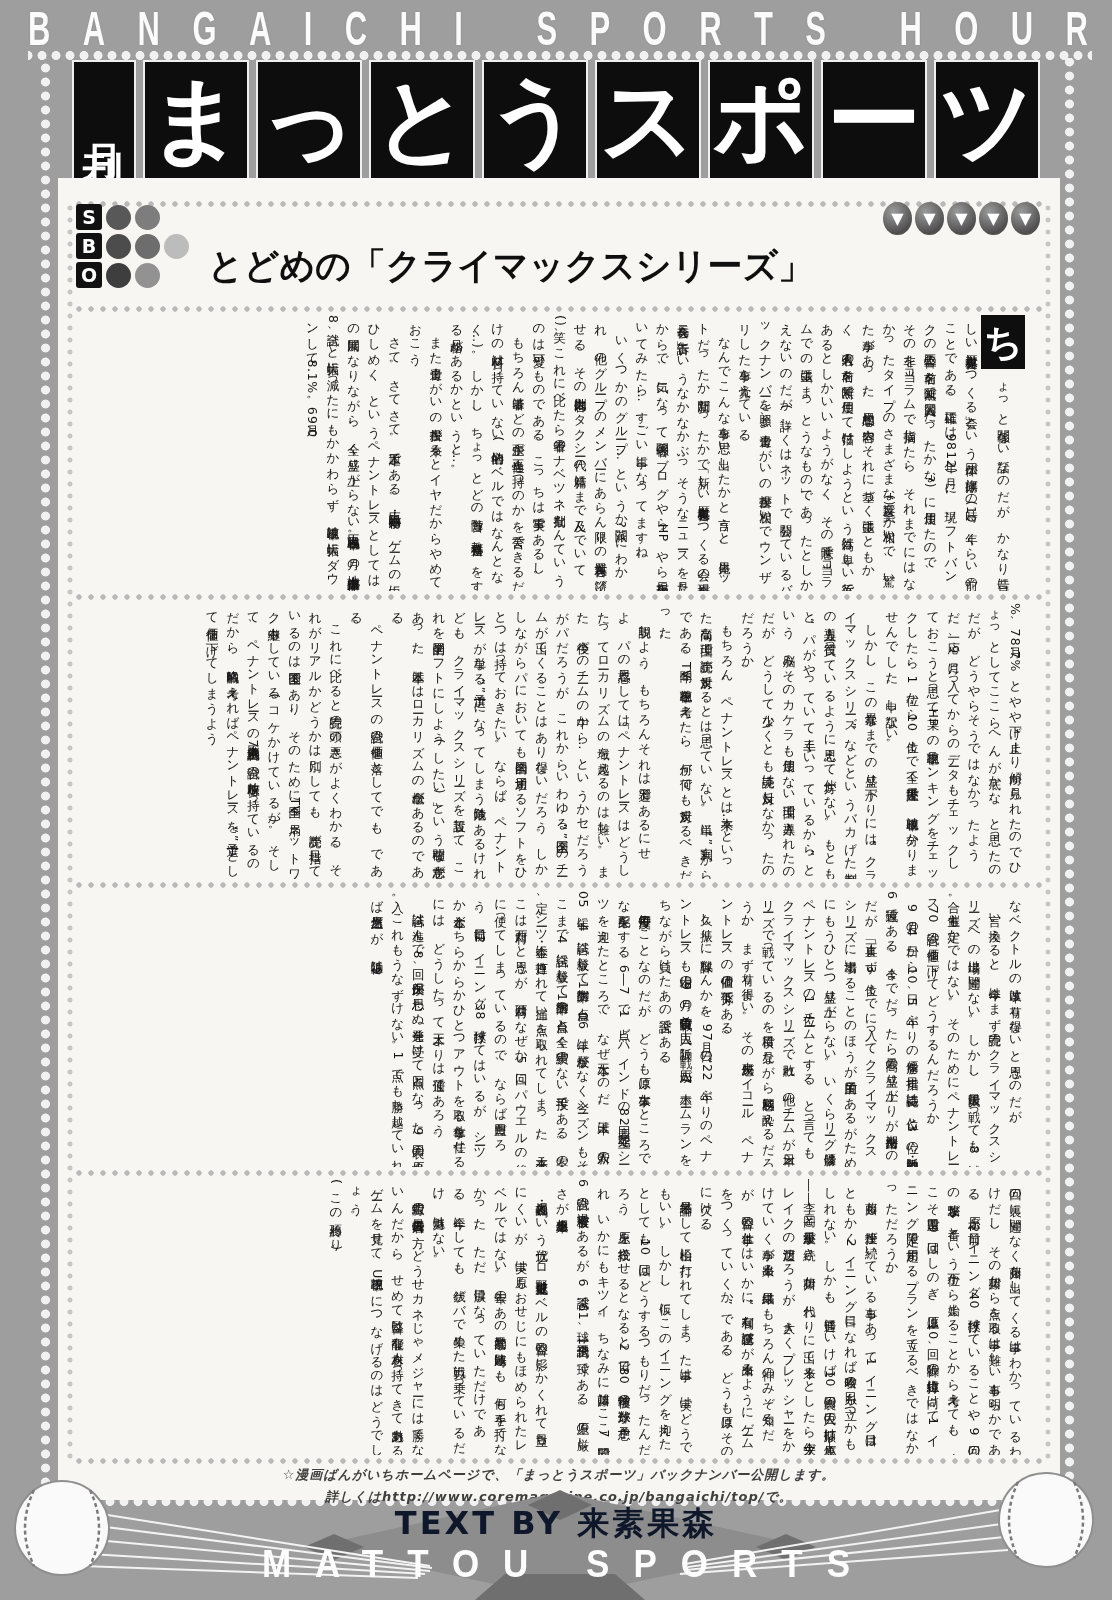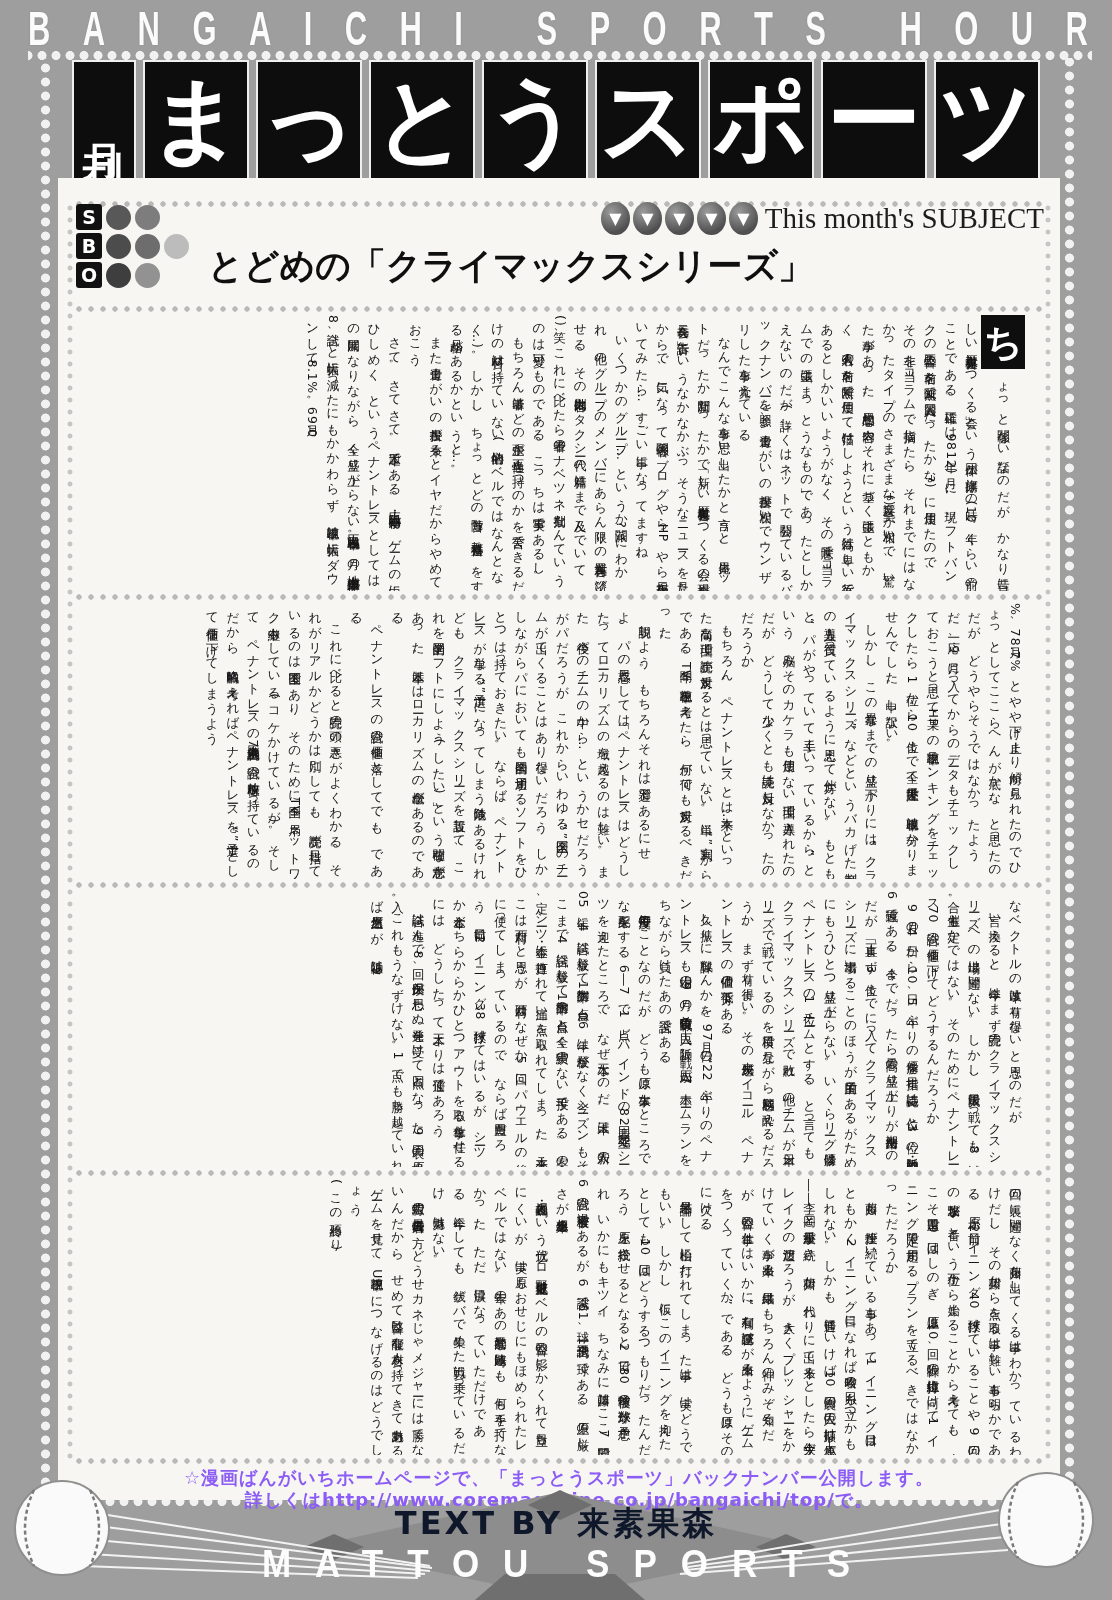--- a/index.html
+++ b/index.html
@@ -52,22 +52,22 @@
   .headline{position:absolute;top:64px;left:150px;font-size:36px;font-weight:900;
           letter-spacing:0;transform:scaleX(.97);transform-origin:left;color:#0f0f0f;}
   
   .band{position:absolute;left:16px;width:972px;height:276px;overflow:hidden;
         writing-mode:vertical-rl;text-orientation:mixed;font-size:12.5px;line-height:20.6px;
         letter-spacing:0.6px;white-space:pre-line;color:#161616;}
   .dropcap{display:inline-block;width:44px;height:54px;background:#0e0e0e;color:#fff;
         writing-mode:horizontal-tb;text-align:center;line-height:54px;font-size:38px;
         font-weight:bold;margin-bottom:6px;letter-spacing:0;}
   
-  .note{position:absolute;left:0;right:0;text-align:center;font-weight:bold;font-size:18px;
-        letter-spacing:1px;color:#8b5cf6;}
+  .note{position:absolute;left:0;right:0;text-align:center;font-weight:bold;font-size:13px;
+        letter-spacing:1px;color:#404040;font-style:italic;}
   
   .credit{position:absolute;top:1502px;left:0;width:100%;text-align:center;font-size:32px;
         font-weight:900;letter-spacing:3px;color:#0f172a;z-index:3;}
   .mattou{position:absolute;top:1544px;left:0;width:100%;text-align:center;font-size:35px;
         font-weight:700;color:#fdfdfd;letter-spacing:24px;text-indent:24px;z-index:3;
         font-family:"Liberation Sans",sans-serif;transform:scaleY(1.1);}
   .field-svg{position:absolute;left:300px;top:1490px;z-index:1;}
   .balls-svg{position:absolute;left:0;top:1468px;z-index:2;}
 </style>
 </head>
@@ -143,21 +143,20 @@
     </div>
 
     <div class="subject">
       <span class="arrows">
           <span>▼</span>
           <span>▼</span>
           <span>▼</span>
           <span>▼</span>
           <span>▼</span>
         </span>
-      <span class="subject-label">This month's SUBJECT</span>
     </div>
 
     <div class="headline">とどめの「クライマックスシリーズ」</div>
     <div class="sep" style="top:127px;"></div>
 
     <div class="band" style="top:137px;">
       <span class="dropcap">ち</span><span>ょっと関係ない話なのだが、かなり昔に「新しい歴史教科書をつくる会」という団体が旗揚げの時(10年くらい前のことである。正確には98年12月)に、現ソフトバンクの王監督の名前を無断で賛同人(だったかな?)に使用したので、その非を当コラムで指摘したら、それまでにはなかったタイプのさまざまな反響(笑)が相次いで、驚いた事があった。思想的な内容やそれに基づく主張はともかく、有名人の名前を無断で使用して箔付けしようという行為は卑しい行為であるとしかいいようがなく、その意味で当コラムでの主張は「まっとうなもの」であったとしか言えないのだが(詳しくはネットで公開しているバックナンバーを参照)、脅迫まがいの投書が相次いでウンザリした事を覚えている。
 　なんでこんな事を思い出したかと言うと、先日ネットだったか新聞だったかで「新しい歴史教科書をつくる会の現会長が元会長を告訴」というなかなかぶっそうなニュースを見たからで、気になって関係者のブログやらHPやら掲示板を覗いてみたら…すごい事になってますね。
 　いくつかのグループ…というか派閥?にわかれ、他のグループのメンバーにあらん限りの罵詈雑言を浴びせる。その批判内容はタクシー代の精算にまで及んでいて(笑)、これに比べたら筆者のナベツネ批判なんていうのは可愛いものである。こっちは事実であるし。
 　もちろん筆者はどの主張が正当性を持つのかを公言できるだけの材料は持っていない(心情的レベルではなんとなく…)。しかし、ちょっとどの陣営も“教科書造り”をする品格があるかというと…。

